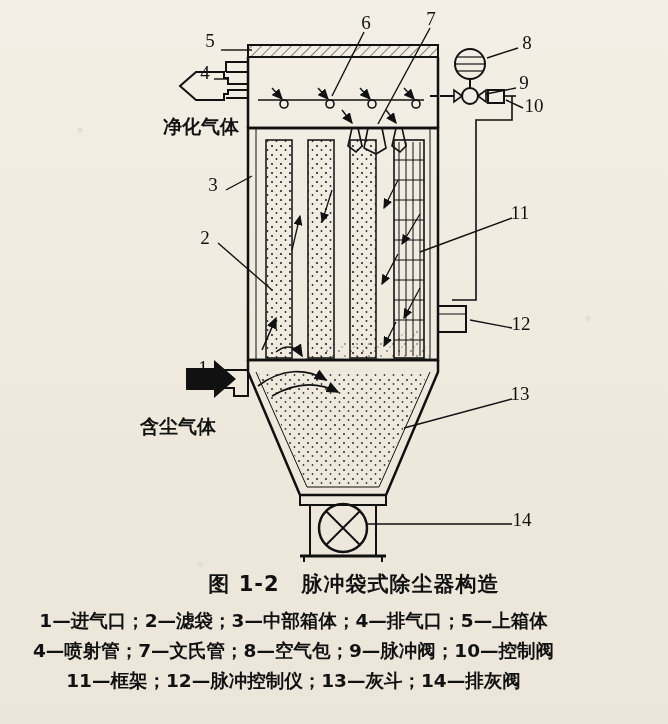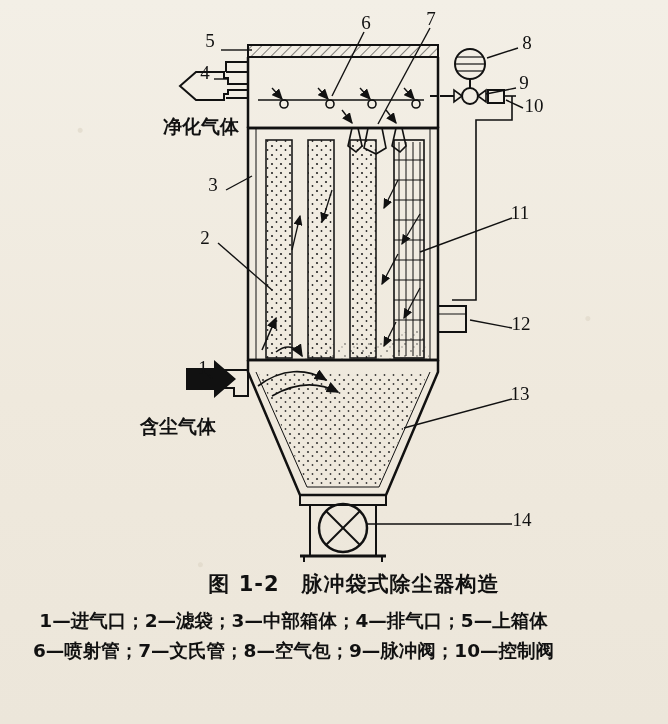--- a/index.html
+++ b/index.html
@@ -266,16 +266,17 @@
     </g>
 
     <text class="lbl" x="163" y="133">净化气体</text>
     <text class="lbl" x="140" y="433">含尘气体</text>
   </svg>
 
   <div class="cap-title">图 1-2　脉冲袋式除尘器构造</div>
 
   <div class="legend">
     <div>1—进气口；2—滤袋；3—中部箱体；4—排气口；5—上箱体</div>
-    <div>6—喷射管；7—文氏管；8—空气包；9—脉冲阀；10—控制阀</div>
+    <div>4—喷射管；7—文氏管；8—空气包；9—脉冲阀；10—控制阀</div>
+    <div>11—框架；12—脉冲控制仪；13—灰斗；14—排灰阀</div>
   </div>
 
 </div>
 
 </body></html>

